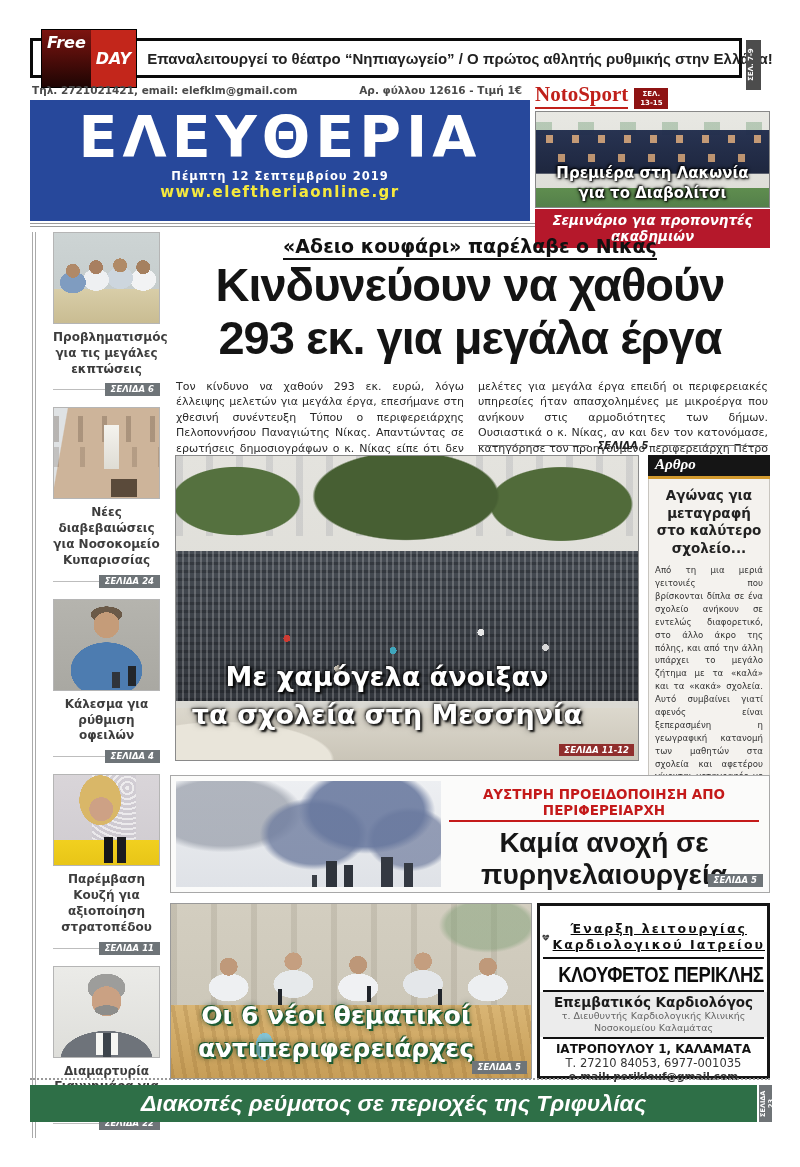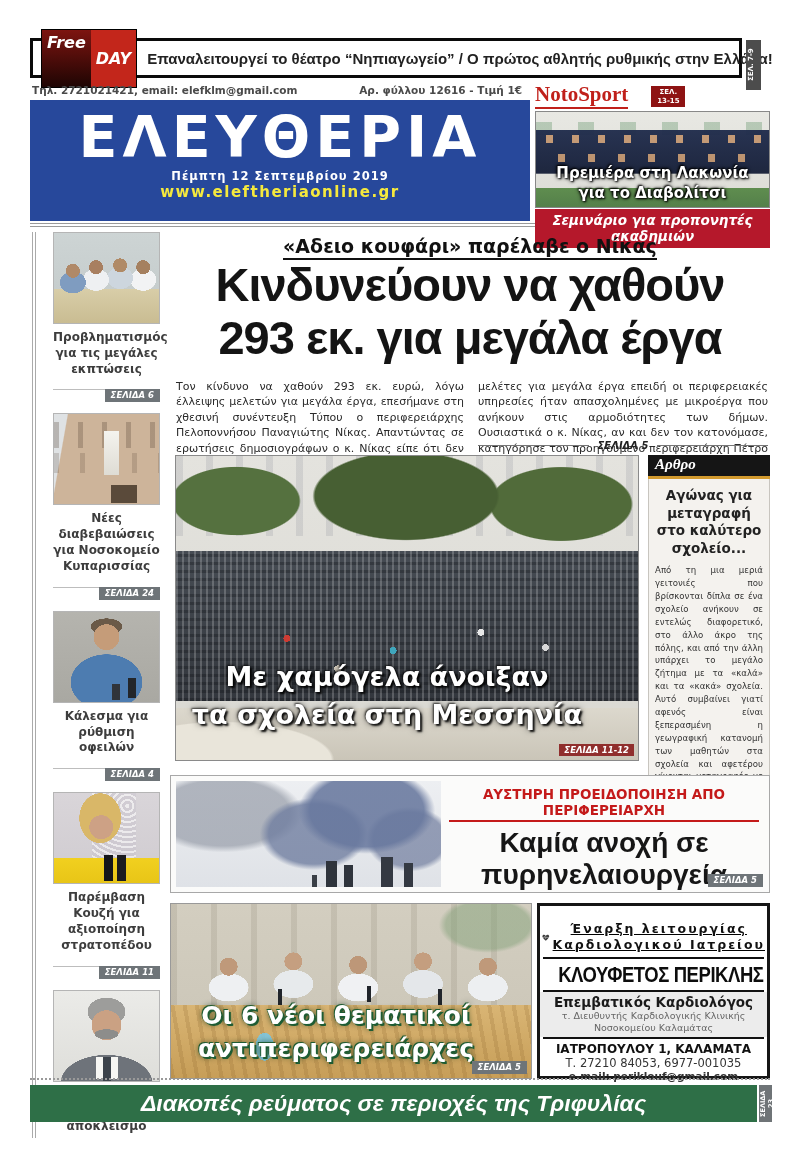--- a/index.html
+++ b/index.html
@@ -25,39 +25,39 @@
   
   .masthead { left:30px; top:100px; width:500px; height:121px; background:#27489b; text-align:center; padding-top:8px; }
   .mast-title { color:#fff; font-weight:bold; font-size:57px; line-height:1.05; letter-spacing:5px;
                 text-transform:uppercase; font-family:"DejaVu Sans", sans-serif; }
   .mast-date { color:#fff; font-size:11.5px; font-weight:bold; margin-top:1px; letter-spacing:1px; }
   .mast-url { color:#f5e93d; font-size:15px; font-weight:bold; letter-spacing:1.5px; }
   .divider-top { left:30px; top:223px; width:740px; height:0; border-top:4px double #9a9a9a; }
 
   
   .notosport { left:535px; top:84px; width:235px; }
-  .ns-head { display:flex; align-items:center; gap:23px; }
+  .ns-head { display:flex; align-items:flex-end; gap:6px; }
   .ns-logo { font-family:"Liberation Serif", serif; font-weight:bold; font-size:21px; color:#c0201a;
              border-bottom:2px solid #c0201a; line-height:1; padding-bottom:2px; }
   .ns-badge { background:#8e1313; color:#fff; font-size:7px; font-weight:bold; padding:2px 4px;
               text-align:center; line-height:1.2; max-width:34px; }
   .ns-photo { position:relative; height:97px; margin-top:2px; border:1px solid #888; }
   .ns-caption { position:absolute; left:0; right:0; bottom:4px; text-align:center; color:#fff;
                 font-weight:bold; font-size:15px; line-height:1.3;
                 text-shadow:1px 1px 2px #000, -1px -1px 2px #000, 0 0 4px #000; }
   .ns-caption span { display:block; }
   .ns-bar { background:#b5182b; color:#fff; font-style:italic; font-weight:bold; font-size:13.5px;
             text-align:center; padding:3px 0 4px; margin-top:1px; }
 
   
   .sidebar { left:32px; top:232px; width:128px; border-left:4px double #aaa; padding-left:17px; }
   .s-item { text-align:center; margin-bottom:11px; }
   .s-photo { width:100%; height:92px; border:1px solid #b5b5b5; margin-bottom:6px; }
   .s-title { font-size:12px; font-weight:bold; color:#3d3d3d; line-height:1.32; }
-  .badge-row { display:flex; align-items:flex-start; margin-top:12px; }
+  .badge-row { display:flex; align-items:center; margin-top:6px; }
   .badge-row .line { flex:1; height:1px; background:#bdbdbd; }
   .pgbadge { background:#6e7478; color:#fff; font-size:8.5px; font-weight:bold; font-style:italic; padding:1px 6px 2px; }
 
   
   .kicker { left:170px; top:235px; width:600px; text-align:center; }
   .kicker span { font-size:19px; font-weight:bold; color:#111; border-bottom:2px solid #111; padding-bottom:1px; }
   .headline { left:166px; top:259px; width:608px; text-align:center; font-family:"Liberation Sans", sans-serif;
               font-weight:bold; font-size:47px; line-height:1.12; color:#141414; letter-spacing:-1px; }
   .headline span { display:block; }
   .lead-col { font-size:11px; line-height:1.4; text-align:justify; color:#2a2a2a; }

